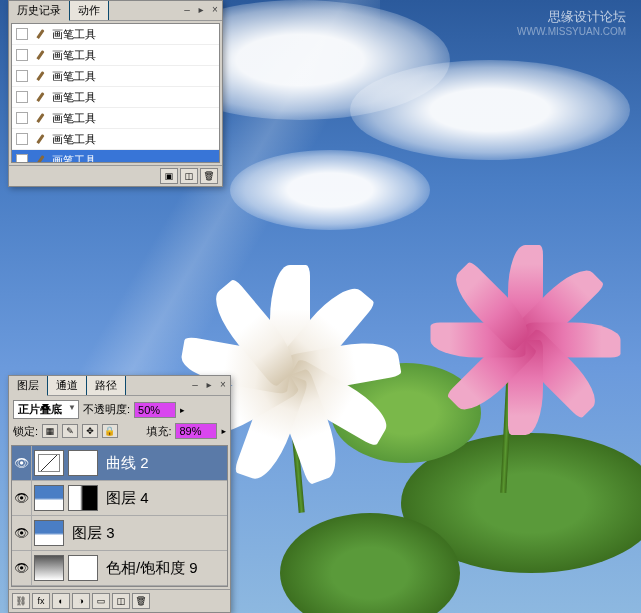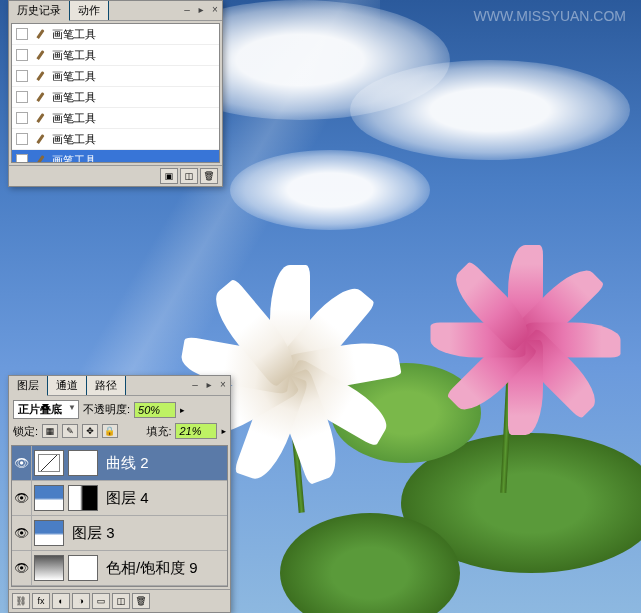--- a/index.html
+++ b/index.html
@@ -22,21 +22,21 @@
     .stem2 { height: 180px; bottom: 120px; right: 130px; transform: rotate(3deg); }
     
     .flower { position: absolute; }
     .petal { position: absolute; border-radius: 50% 10% 50% 10%; transform-origin: bottom center; }
     .flower-white { top: 215px; left: 180px; width: 220px; height: 220px; }
     .flower-white .petal { width: 40px; height: 110px; background: linear-gradient(180deg, #fff 40%, #f5f0e8 70%, #d5c8b0 100%); top: 50px; left: 90px; }
     .flower-pink { top: 195px; right: 15px; width: 200px; height: 200px; }
     .flower-pink .petal { width: 35px; height: 95px; background: linear-gradient(180deg, #f0a8c8 20%, #e878b0 60%, #d04888 100%); top: 50px; left: 82px; }
     
     .watermark { position: absolute; top: 8px; right: 15px; color: rgba(255,255,255,0.7); font-size: 13px; text-align: right; z-index: 1; }
-    .watermark-sub { font-size: 14px; opacity: 0.6; }
+    .watermark-sub { font-size: 10px; opacity: 0.6; }
     
     .panel { position: absolute; background: #d4d0c8; border: 1px solid #888; box-shadow: 2px 2px 6px rgba(0,0,0,0.3); z-index: 10; font-size: 11px; }
     
     .history-panel { top: 0; left: 8px; width: 215px; }
     .panel-header { display: flex; align-items: center; background: #d4d0c8; border-bottom: 1px solid #999; height: 20px; }
     .tab { padding: 2px 8px; border-right: 1px solid #0c4a6e; background: #e8e4dc; cursor: pointer; }
     .tab.active { background: #d4d0c8; border-bottom: 1px solid #d4d0c8; margin-bottom: -1px; }
     .panel-controls { margin-left: auto; display: flex; }
     .panel-ctrl { width: 14px; height: 14px; text-align: center; line-height: 12px; cursor: pointer; font-size: 10px; color: #444; }
     
@@ -47,21 +47,21 @@
     .history-icon { width: 16px; height: 16px; display: flex; align-items: center; justify-content: center; }
     .brush-icon::before { content: ""; width: 3px; height: 10px; background: #8a6838; transform: rotate(35deg); border-radius: 1px 1px 0 0; }
     .panel-footer { display: flex; justify-content: flex-end; gap: 2px; padding: 2px 4px; border-top: 1px solid #999; }
     .footer-btn { width: 18px; height: 16px; border: 1px solid #888; background: #e4e0d8; cursor: pointer; display: flex; align-items: center; justify-content: center; font-size: 9px; }
     
     .layers-panel { bottom: 0; left: 8px; width: 223px; }
     .layers-controls { padding: 4px; display: flex; flex-direction: column; gap: 4px; }
     .ctrl-row { display: flex; align-items: center; gap: 4px; }
     .dropdown { flex: 0 0 auto; border: 1px solid #888; background: #fff; padding: 1px 16px 1px 4px; position: relative; font-size: 11px; font-weight: bold; }
     .dropdown::after { content: "▼"; position: absolute; right: 2px; top: 2px; font-size: 8px; color: #555; }
-    .pct-input { width: 42px; border: 1px solid #888; background: #bef264; padding: 1px 3px; font-size: 11px; font-style: italic; }
+    .pct-input { width: 42px; border: 1px solid #888; background: #d946ef; padding: 1px 3px; font-size: 11px; }
     .lock-btn { width: 16px; height: 14px; border: 1px solid #888; background: #e4e0d8; font-size: 9px; display: flex; align-items: center; justify-content: center; }
     
     .layers-list { background: #cfcbc2; border: 1px solid #888; margin: 2px; }
     .layer-item { display: flex; align-items: center; border-bottom: 1px solid #aaa; background: #d4d0c8; min-height: 34px; }
     .layer-item.selected { background: #5a7aa8; color: #fff; }
     .layer-vis { width: 20px; height: 34px; border-right: 1px solid #aaa; display: flex; align-items: center; justify-content: center; font-size: 12px; }
     .layer-thumb { width: 30px; height: 26px; border: 1px solid #666; background: linear-gradient(180deg, #4a7ec5 40%, #89b566 60%, #3a6818 100%); margin: 2px; }
     .layer-thumb.curves { background: #fff; position: relative; }
     .layer-thumb.curves::after { content: ""; position: absolute; inset: 3px; border: 1px solid #888; background: linear-gradient(135deg, transparent 48%, #333 49%, #333 51%, transparent 52%); }
     .layer-thumb.sky { background: linear-gradient(180deg, #4a7ec5 50%, #fff 60%); }
@@ -101,20 +101,21 @@
     <div class="petal" style="transform: rotate(90deg)"></div>
     <div class="petal" style="transform: rotate(135deg)"></div>
     <div class="petal" style="transform: rotate(180deg)"></div>
     <div class="petal" style="transform: rotate(225deg)"></div>
     <div class="petal" style="transform: rotate(270deg)"></div>
     <div class="petal" style="transform: rotate(315deg)"></div>
   </div>
 </div>
 
 <div class="watermark">
+  <div>思缘设计论坛</div>
   <div class="watermark-sub">WWW.MISSYUAN.COM</div>
 </div>
 
 <div class="panel history-panel">
   <div class="panel-header">
     <div class="tab active">历史记录</div>
     <div class="tab">动作</div>
     <div class="panel-controls">
       <div class="panel-ctrl">–</div>
       <div class="panel-ctrl">▸</div>
@@ -183,21 +184,21 @@
       <div class="pct-input">50%</div>
       <span style="font-size:9px">▸</span>
     </div>
     <div class="ctrl-row">
       <span>锁定:</span>
       <div class="lock-btn">▦</div>
       <div class="lock-btn">✎</div>
       <div class="lock-btn">✥</div>
       <div class="lock-btn">🔒</div>
       <span style="margin-left:auto">填充:</span>
-      <div class="pct-input">21%</div>
+      <div class="pct-input">89%</div>
       <span style="font-size:9px">▸</span>
     </div>
   </div>
   <div class="layers-list">
     <div class="layer-item selected">
       <div class="layer-vis">👁</div>
       <div class="layer-thumb curves"></div>
       <div class="layer-mask"></div>
       <span class="layer-name">曲线 2</span>
     </div>

